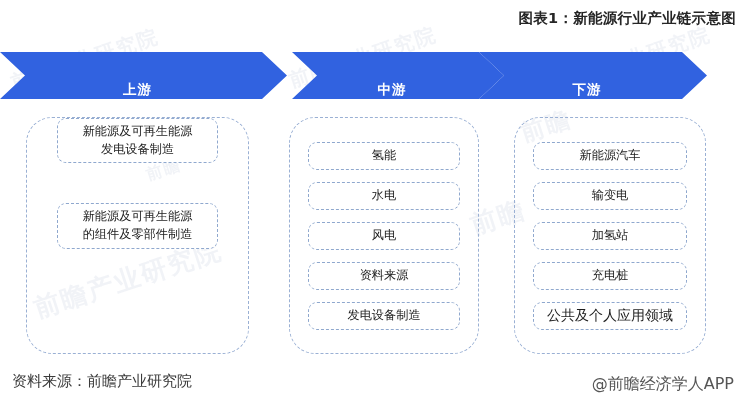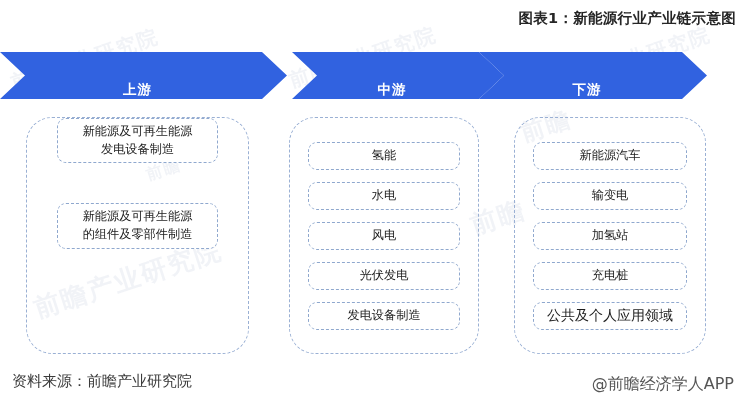--- a/index.html
+++ b/index.html
@@ -209,21 +209,21 @@
       <div class="node">新能源及可再生能源
 的组件及零部件制造</div>
     </div>
   </div>
 
   <div class="col col-mid">
     <div class="col-inner">
       <div class="node">氢能</div>
       <div class="node">水电</div>
       <div class="node">风电</div>
-      <div class="node">光伏发电</div>
+      <div class="node">资料来源</div>
       <div class="node">发电设备制造</div>
     </div>
   </div>
 
   <div class="col col-down">
     <div class="col-inner">
       <div class="node">新能源汽车</div>
       <div class="node">输变电</div>
       <div class="node">加氢站</div>
       <div class="node">充电桩</div>

